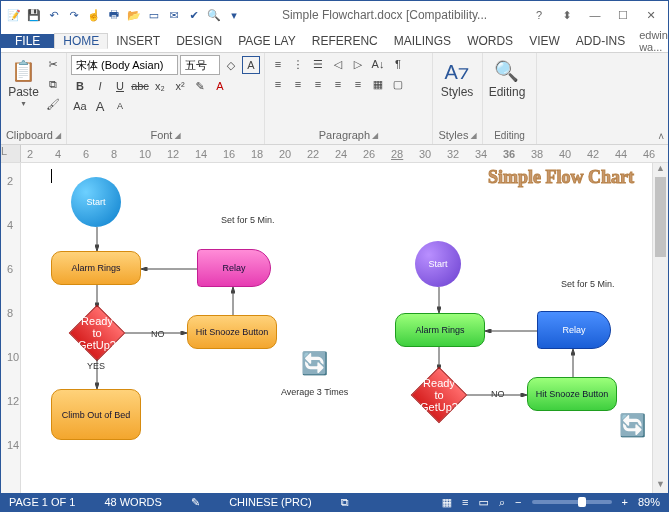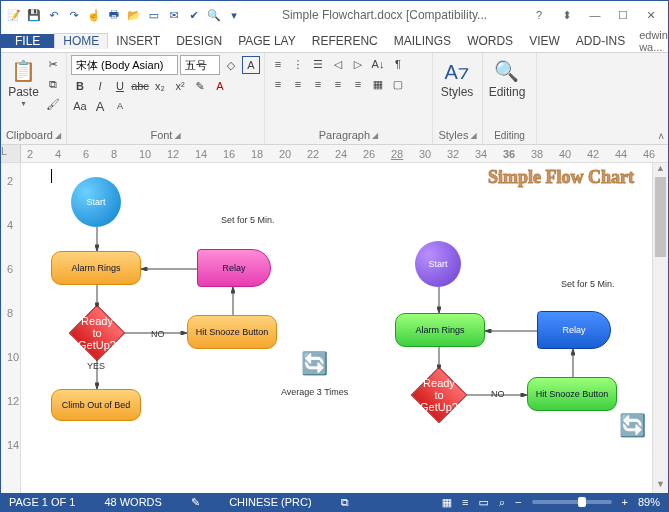--- a/index.html
+++ b/index.html
@@ -274,21 +274,21 @@
     <div class="shape roundrect" style="left:166px;top:152px;width:90px;height:34px;background:linear-gradient(#ffd27a,#f3a62e);border:1px solid #d68b0f">Hit Snooze Button</div>
     <svg class="arrow" style="left:210px;top:124px;width:4px;height:28px">
         <line x1="2" y1="28" x2="2" y2="4" stroke-width="1"></line>
         <polygon points="0,6 4,6 2,0"></polygon>
       </svg>
     <div class="lbltxt" style="left:66px;top:198px">YES</div>
     <svg class="arrow" style="left:74px;top:196px;width:4px;height:30px">
         <line x1="2" y1="0" x2="2" y2="26" stroke-width="1"></line>
         <polygon points="0,24 4,24 2,30"></polygon>
       </svg>
-    <div class="shape roundrect" style="left:30px;top:226px;width:90px;height:32px;background:linear-gradient(#ffd27a,#f3a62e);border:1px solid #d68b0f">Climb Out of Bed</div>
+    <div class="shape roundrect" style="left:30px;top:226px;width:90px;height:51px;background:linear-gradient(#ffd27a,#f3a62e);border:1px solid #d68b0f">Climb Out of Bed</div>
     <div class="lbltxt" style="left:200px;top:52px">Set for 5 Min.</div>
     <div class="lbltxt" style="left:260px;top:224px">Average 3 Times</div>
     <div style="position:absolute;left:280px;top:188px;font-size:22px;color:#2b7ad6">🔄</div>
 
     <div class="shape circle" style="left:394px;top:78px;width:46px;height:46px;background:radial-gradient(circle at 30% 30%,#b98fff,#6a3fcf);color:#fff">Start</div>
     <svg class="arrow" style="left:416px;top:124px;width:4px;height:26px">
         <line x1="2" y1="0" x2="2" y2="22" stroke-width="1"></line>
         <polygon points="0,20 4,20 2,26"></polygon>
       </svg>
     <div class="shape roundrect" style="left:374px;top:150px;width:90px;height:34px;background:linear-gradient(#9bff7a,#3fcf3f);border:1px solid #1f9e1f">Alarm Rings</div>

